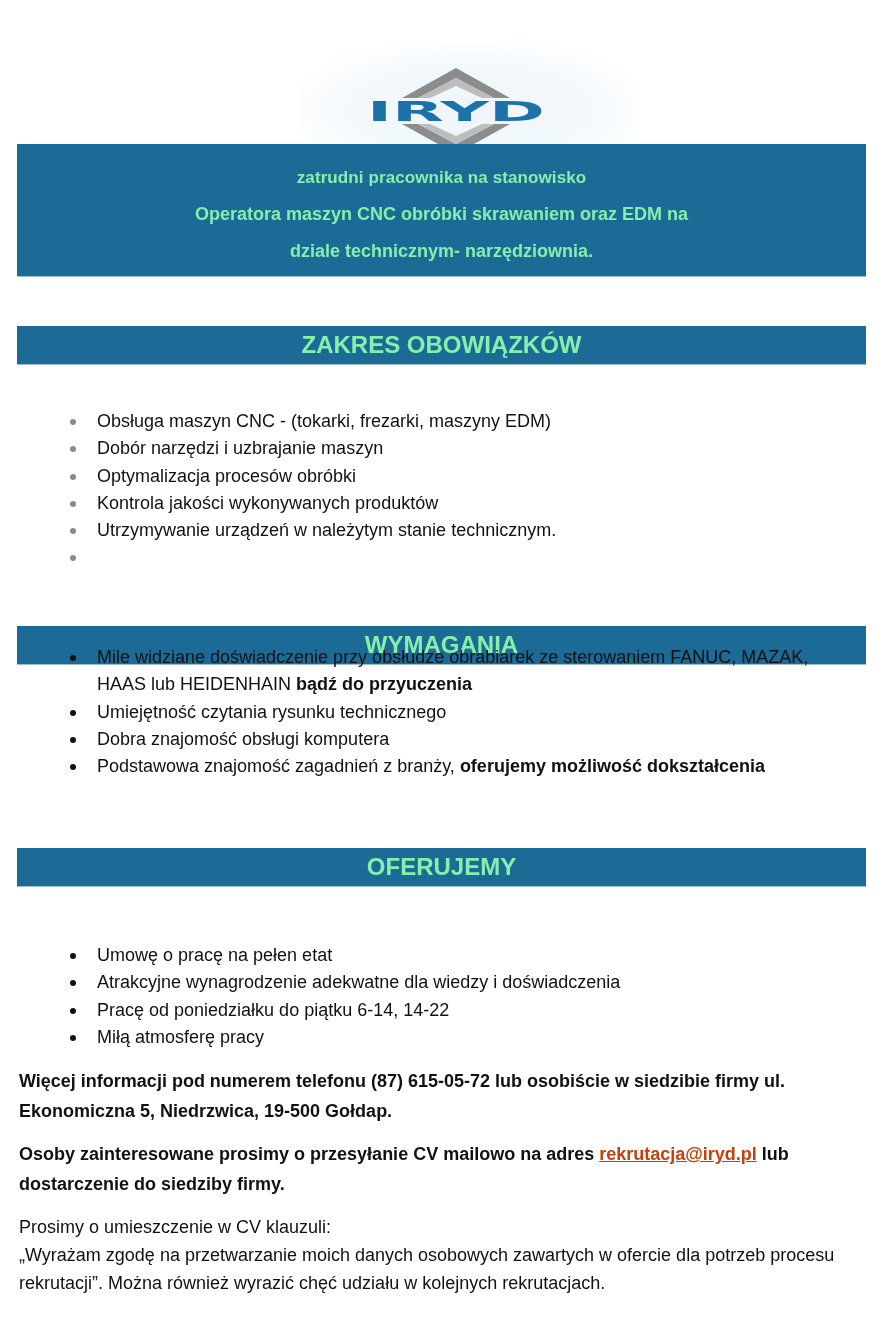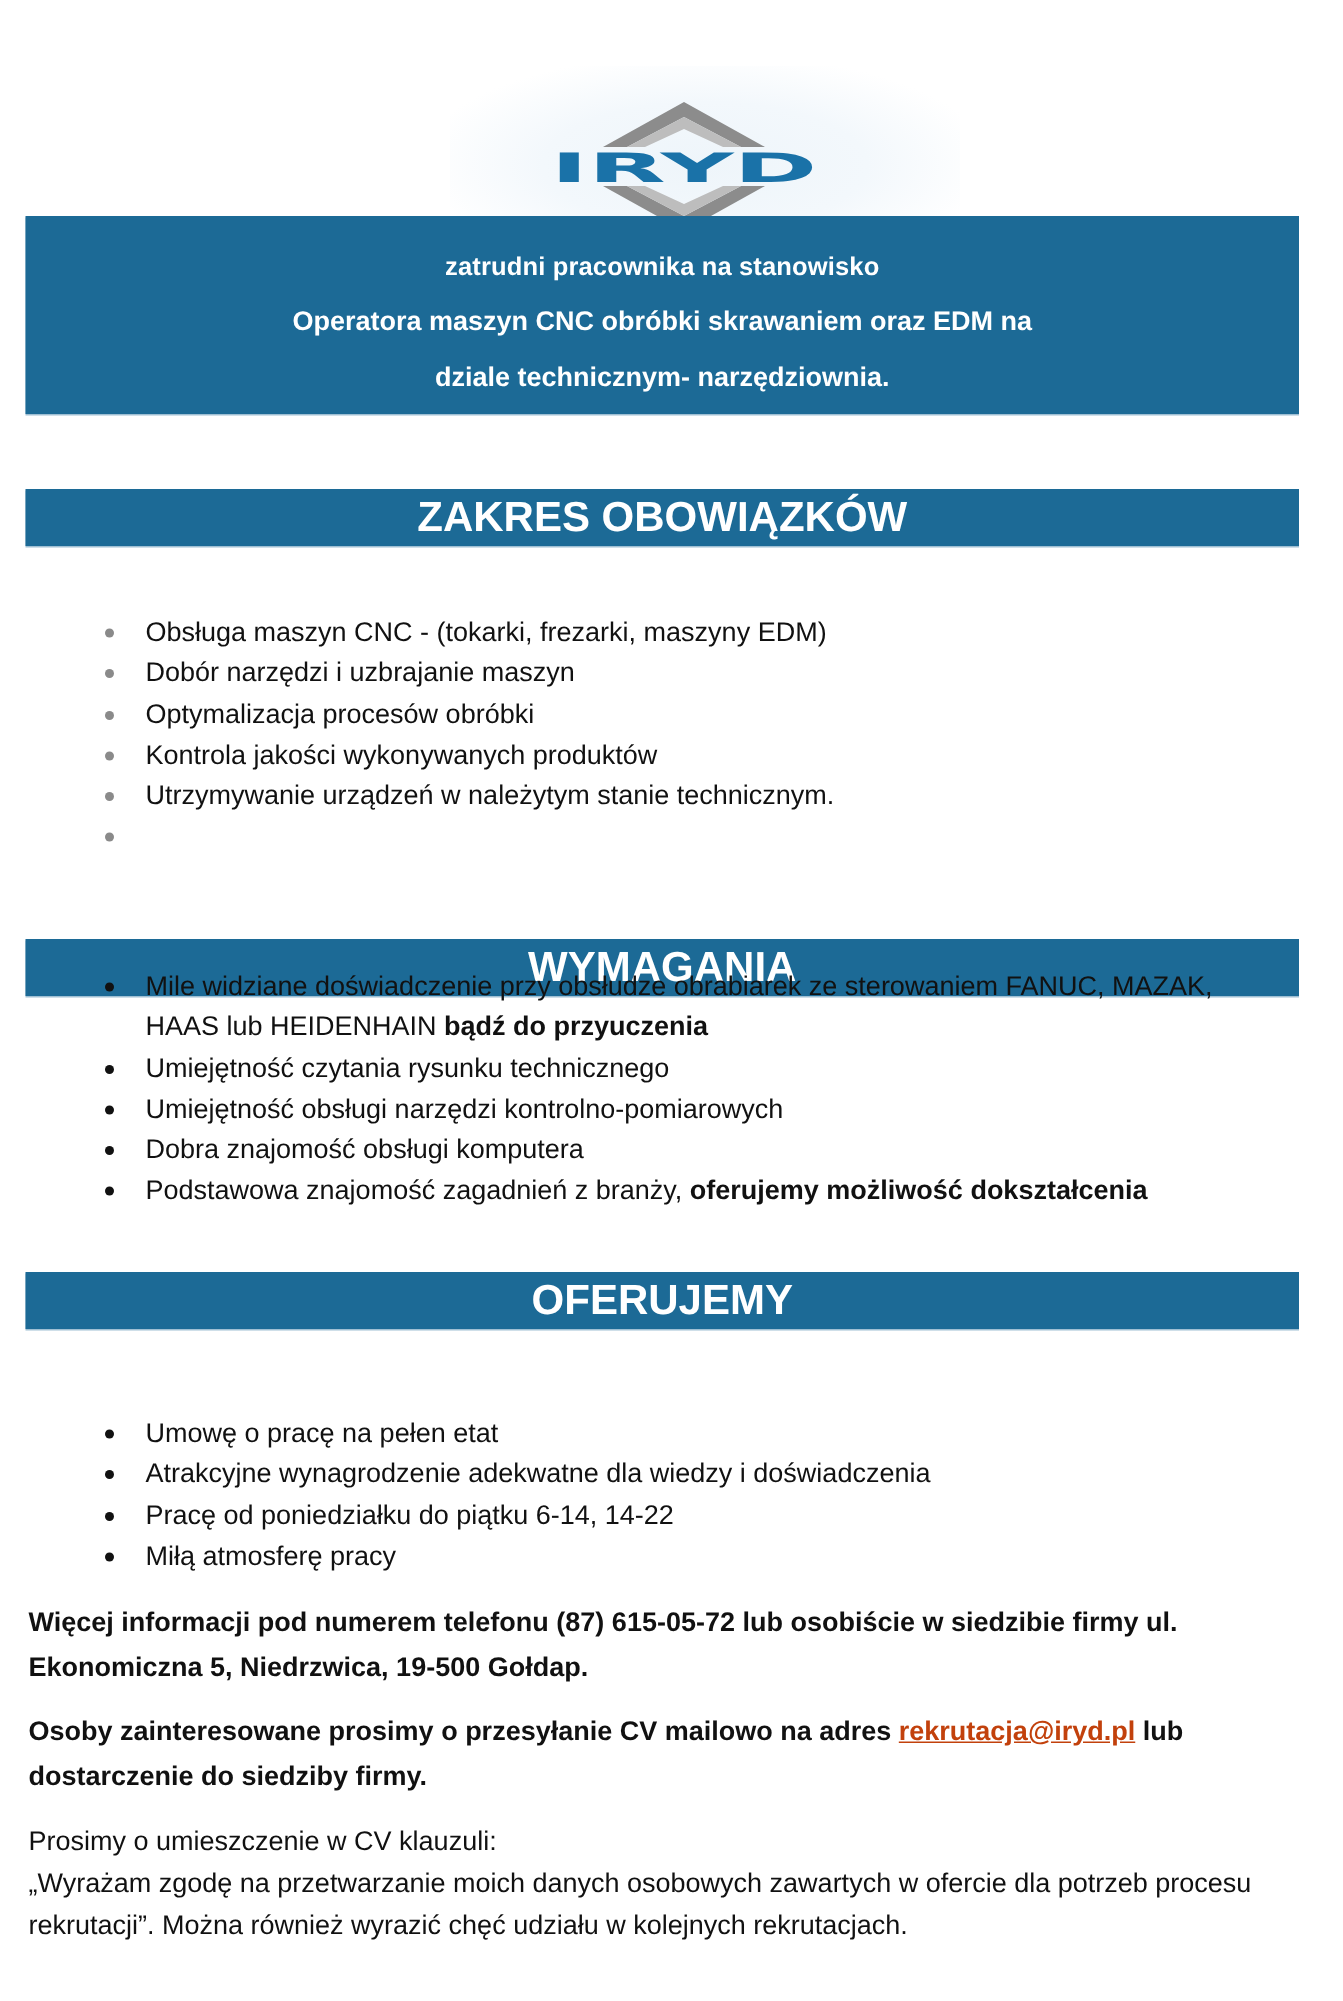--- a/index.html
+++ b/index.html
@@ -8,33 +8,33 @@
     font-family: "Liberation Sans", "DejaVu Sans", sans-serif; color: #111;
   }
   .logo-wrap {
     position: absolute; left: 300px; top: 0; width: 340px; height: 132px;
     background: radial-gradient(ellipse at center, #eef5fa 0%, #f3f8fc 45%, #ffffff 80%);
     margin-top: 44px;
   }
   .logo-wrap svg { position: absolute; left: 60px; top: 16px; }
   .banner {
     position: absolute; left: 17px; width: 849px;
-    background: #1c6a96; color: #ffffff; text-align: center;
+    background: #1c6a96; color: #86efac; text-align: center;
     box-shadow: 0 1px 0 #9fbfd3;
   }
   .hero { top: 144px; height: 132px; }
   .hero .sub {
     position: absolute; left: 0; right: 0; top: 24px;
     font-size: 17px; font-weight: bold; letter-spacing: 0.1px;
   }
   .hero .title {
     position: absolute; left: 0; right: 0; top: 52px;
     font-size: 18px; font-weight: bold; line-height: 37px;
   }
-  .sec { height: 38px; line-height: 38px; font-size: 28px; font-weight: bold; }
+  .sec { height: 38px; line-height: 38px; font-size: 24px; font-weight: bold; }
   .sec1 { top: 326px; }
   .sec2 { top: 595px; margin-top: 31px; }
   .sec3 { top: 848px; }
   ul.list {
     position: absolute; left: 48px; margin: 12px; padding: 0; list-style: none;
     font-size: 18px; line-height: 27.3px; color: #111;
   }
   ul.list li { position: relative; padding-left: 37px; }
   ul.list li .dot {
     position: absolute; left: 10px; top: 11px; width: 6px; height: 6px;
@@ -85,21 +85,20 @@
   <li><span class="dot"></span><span>Optymalizacja procesów obróbki</span></li>
   <li><span class="dot"></span><span>Kontrola jakości wykonywanych produktów</span></li>
   <li><span class="dot"></span><span>Utrzymywanie urządzeń w należytym stanie technicznym.</span></li>
   <li><span class="dot"></span></li>
 </ul>
 
 <div class="banner sec sec2">WYMAGANIA</div>
 <ul class="list list2">
   <li><span class="dot"></span><span>Mile widziane doświadczenie przy obsłudze obrabiarek ze sterowaniem FANUC, MAZAK, HAAS lub HEIDENHAIN </span><span class="bold">bądź do przyuczenia</span></li>
   <li><span class="dot"></span><span>Umiejętność czytania rysunku technicznego</span></li>
-  <li><span class="dot"></span><span>Umiejętność obsługi narzędzi kontrolno-pomiarowych</span></li>
   <li><span class="dot"></span><span>Dobra znajomość obsługi komputera</span></li>
   <li><span class="dot"></span><span>Podstawowa znajomość zagadnień z branży, </span><span class="bold">oferujemy możliwość dokształcenia</span></li>
 </ul>
 
 <div class="banner sec sec3">OFERUJEMY</div>
 <ul class="list list3">
   <li><span class="dot"></span><span>Umowę o pracę na pełen etat</span></li>
   <li><span class="dot"></span><span>Atrakcyjne wynagrodzenie adekwatne dla wiedzy i doświadczenia</span></li>
   <li><span class="dot"></span><span>Pracę od poniedziałku do piątku  6-14, 14-22</span></li>
   <li><span class="dot"></span><span>Miłą atmosferę pracy</span></li>

